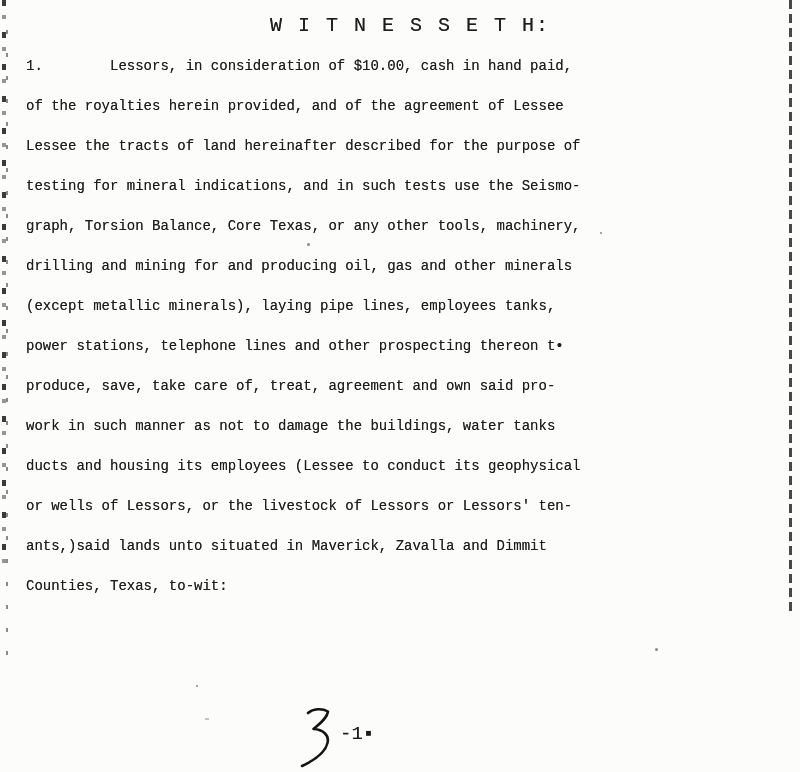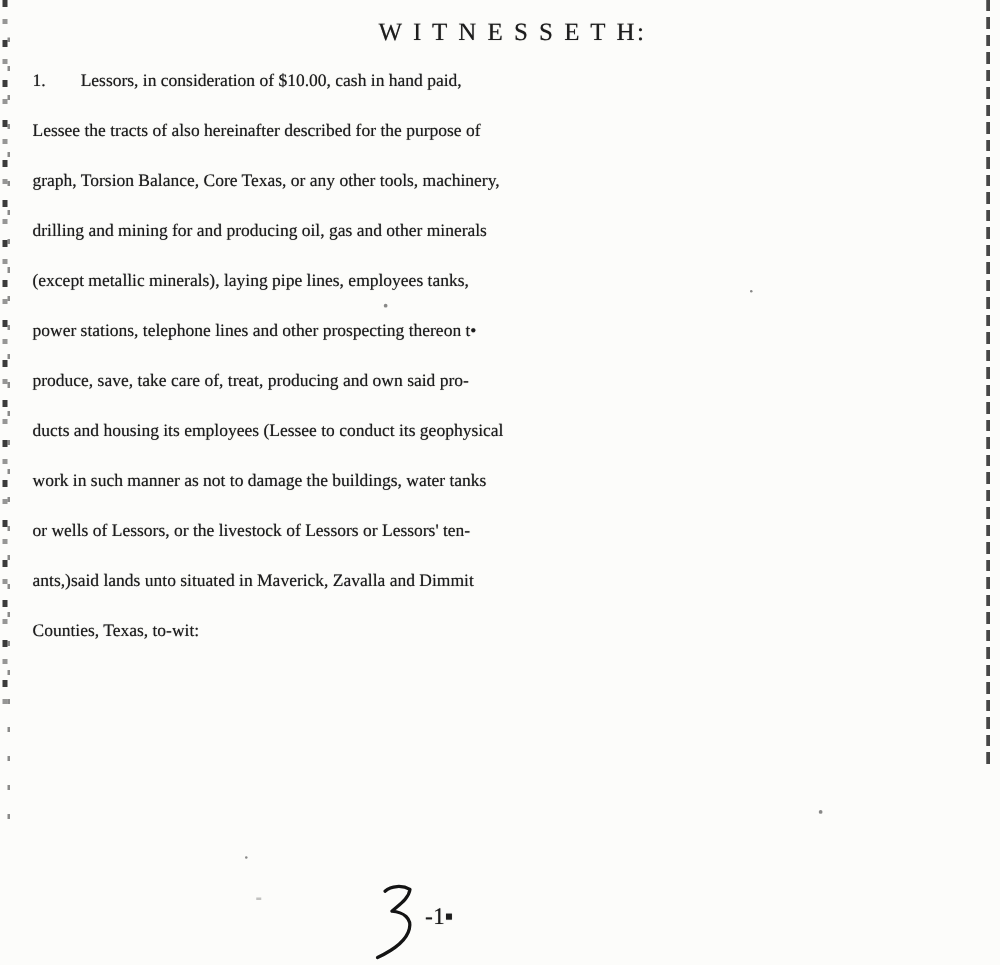--- a/index.html
+++ b/index.html
@@ -3,21 +3,21 @@
 <meta charset="utf-8">
 <style>
   html, body { margin: 0; padding: 0; background: #e8e8e4; }
   .page {
     position: relative;
     width: 800px;
     height: 772px;
     margin: 0 auto;
     background: #fcfcfa;
     overflow: hidden;
-    font-family: Liberation Serif, serif;
+    font-family: Liberation Mono, monospace;
     color: #1d1d1d;
   }
   
   .edge-left-a {
     position: absolute; left: 2px; top: 0; width: 4px; height: 565px;
     background: repeating-linear-gradient(to bottom,
       rgba(25,25,25,.85) 0 6px, transparent 6px 15px,
       rgba(25,25,25,.45) 15px 19px, transparent 19px 32px);
   }
   .edge-left-b {
@@ -69,28 +69,30 @@
   <div class="edge-right"></div>
   <div class="speck" style="left:307px; top:243px;"></div>
   <div class="speck" style="left:600px; top:232px; width:2px; height:2px;"></div>
   <div class="speck" style="left:655px; top:648px;"></div>
   <div class="speck" style="left:196px; top:685px; width:2px; height:2px;"></div>
   <div class="speck" style="left:205px; top:718px; width:4px; height:2px; border-radius:0; opacity:.5;"></div>
 
   <div class="text-block">
     <div class="heading">W I T N E S S E T H:</div>
     <div class="line">1.        Lessors, in consideration of $10.00, cash in hand paid,</div>
-    <div class="line">Lessee the tracts of also hereinafter described for the purpose of</div>
+    <div class="line">of the royalties herein provided, and of the agreement of Lessee</div>
+    <div class="line">Lessee the tracts of land hereinafter described for the purpose of</div>
+    <div class="line">testing for mineral indications, and in such tests use the Seismo-</div>
     <div class="line">graph, Torsion Balance, Core Texas, or any other tools, machinery,</div>
     <div class="line">drilling and mining for and producing oil, gas and other minerals</div>
     <div class="line">(except metallic minerals), laying pipe lines, employees tanks,</div>
     <div class="line">power stations, telephone lines and other prospecting thereon t•</div>
-    <div class="line">produce, save, take care of, treat, producing and own said pro-</div>
+    <div class="line">produce, save, take care of, treat, agreement and own said pro-</div>
+    <div class="line">work in such manner as not to damage the buildings, water tanks</div>
     <div class="line">ducts and housing its employees (Lessee to conduct its geophysical</div>
-    <div class="line">work in such manner as not to damage the buildings, water tanks</div>
     <div class="line">or wells of Lessors, or the livestock of Lessors or Lessors' ten-</div>
     <div class="line">ants,)said lands unto situated in Maverick, Zavalla and Dimmit</div>
     <div class="line">Counties, Texas, to-wit:</div>
   </div>
 
   <div class="hand-number" aria-label="3">
     <svg width="36" height="62" viewBox="0 0 36 62">
       <path d="M 8 7 C 13 2.5 22 2 28 5.5 C 27 13 19 18 13.5 23 C 23 23.5 29.5 29 27.5 37 C 25.5 45.5 17 53 2 60" fill="none" stroke="#141414" stroke-width="2.6" stroke-linecap="round" stroke-linejoin="round"></path>
     </svg>
   </div>

